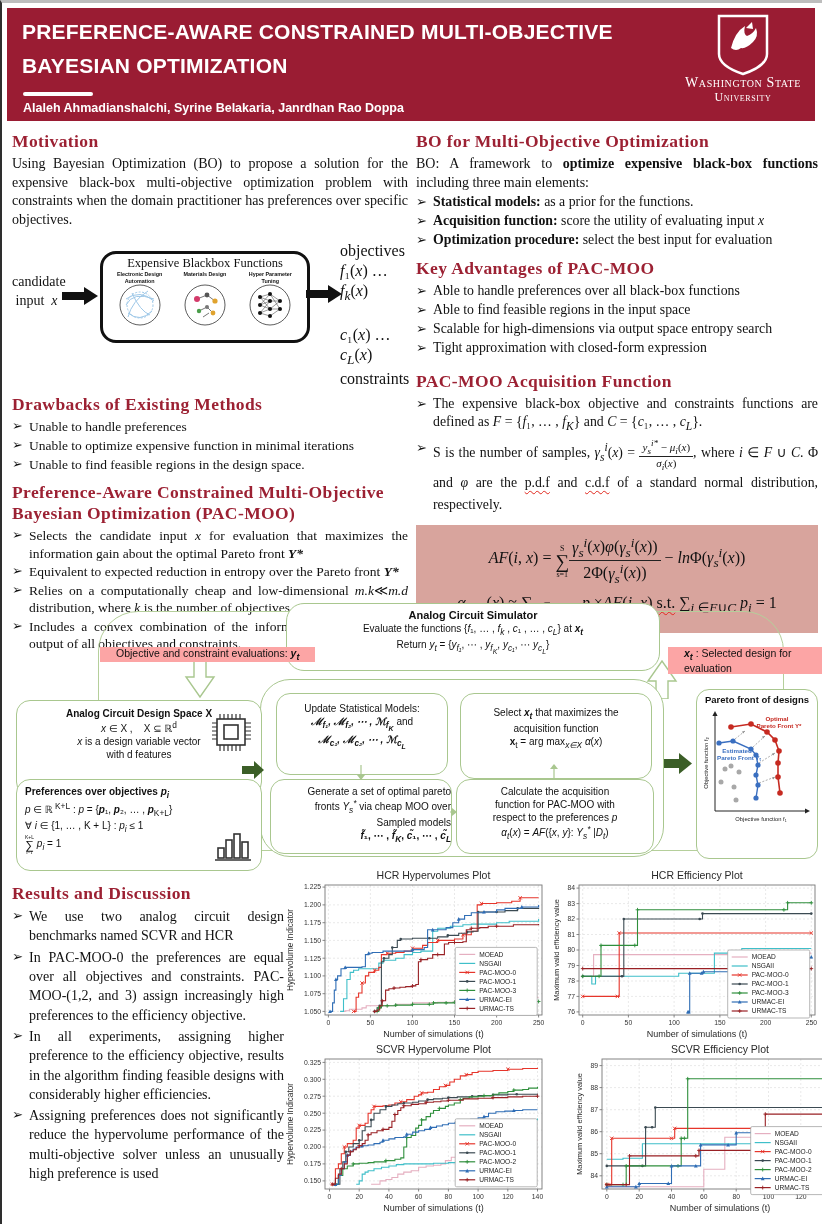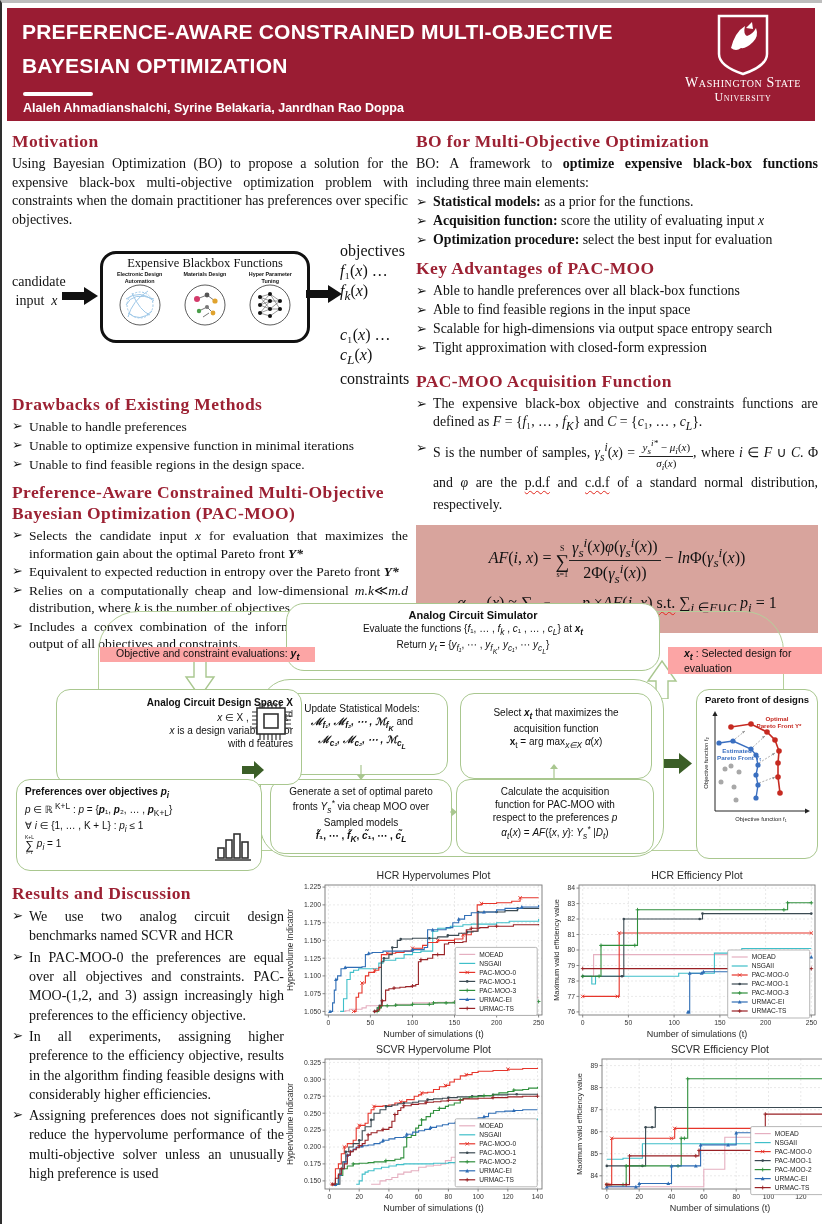--- a/index.html
+++ b/index.html
@@ -60,23 +60,23 @@
         font-family:"Liberation Sans",sans-serif;font-size:10px;}
   .loop{position:absolute;left:96px;top:10px;width:684px;height:238px;border:1.4px solid #b5cf9b;border-radius:40px;}
   .fbox{position:absolute;border:1.4px solid #a9c78f;border-radius:14px;background:#fff;
         text-align:center;line-height:1.3;}
   .fbox .bt{font-weight:bold;}
   .sim{left:284px;top:2px;width:372px;height:62px;border-radius:18px;padding-top:4px;}
   .midwrap{position:absolute;left:258px;top:78px;width:402px;height:176px;border:1.4px solid #a9c78f;
            border-radius:30px;background:#fff;}
   .upd{left:274px;top:92px;width:170px;height:72px;padding-top:8px;}
   .sel{left:458px;top:92px;width:190px;height:72px;padding-top:12px;}
-  .gen{left:268px;top:178px;width:180px;height:68px;padding-top:5px;}
+  .gen{left:268px;top:178px;width:180px;height:68px;padding-top:5px;text-align:right;}
   .cal{left:454px;top:178px;width:196px;height:68px;padding-top:5px;}
-  .dsp{left:14px;top:88px;width:228px;height:82px;text-align:right;padding:6px 8px;margin-left:40px;}
+  .dsp{left:14px;top:99px;width:228px;height:82px;text-align:center;padding:6px 8px;}
   .prf{left:14px;top:178px;width:228px;height:80px;text-align:left;padding:5px 8px;}
   .flabel{position:absolute;background:#fca5a5;padding:0 16px;font-size:10.5px;}
   .pareto{position:absolute;left:694px;top:88px;width:120px;height:164px;border:1.4px solid #a9c78f;
           border-radius:13px;background:#fff;text-align:center;padding-top:4px;}
   .pareto .pt{font-weight:bold;font-size:9.5px;}
   .flow svg.ovl{position:absolute;left:0;top:0;pointer-events:none;}
   .chipicon{position:absolute;right:8px;top:12px;}
   .baricon{position:absolute;right:8px;bottom:8px;}
   
   .results{position:absolute;left:10px;top:876px;width:272px;}

